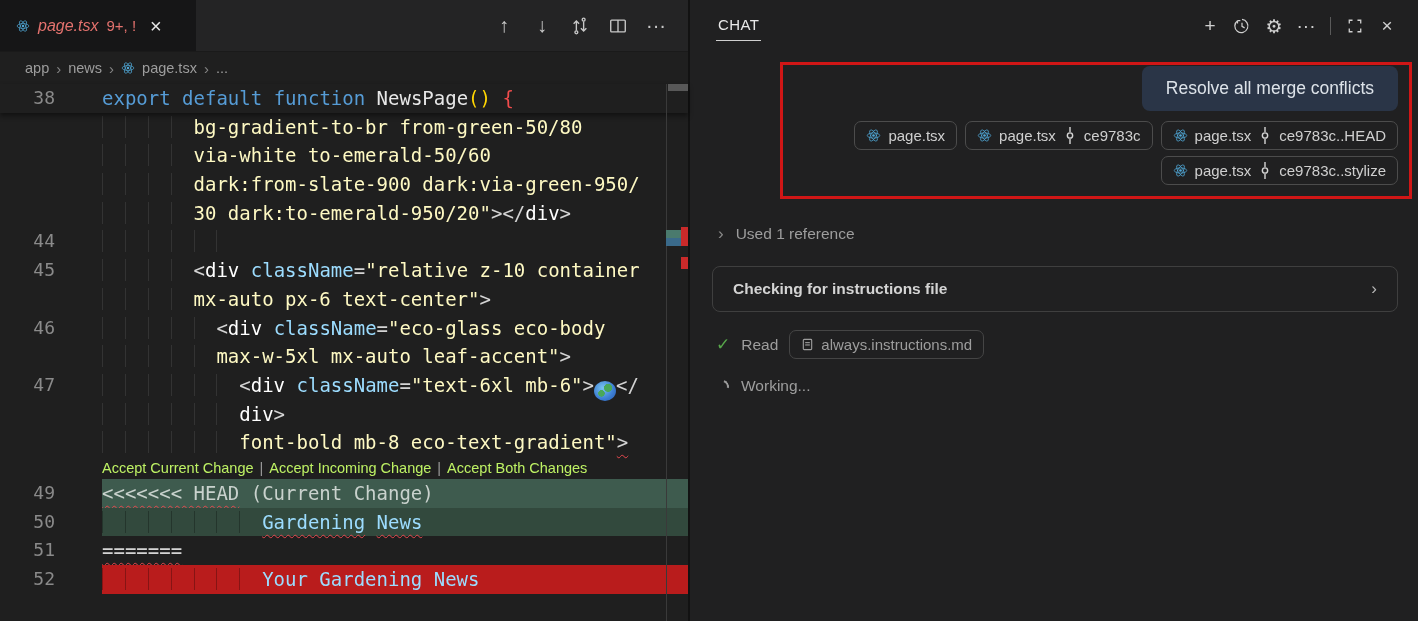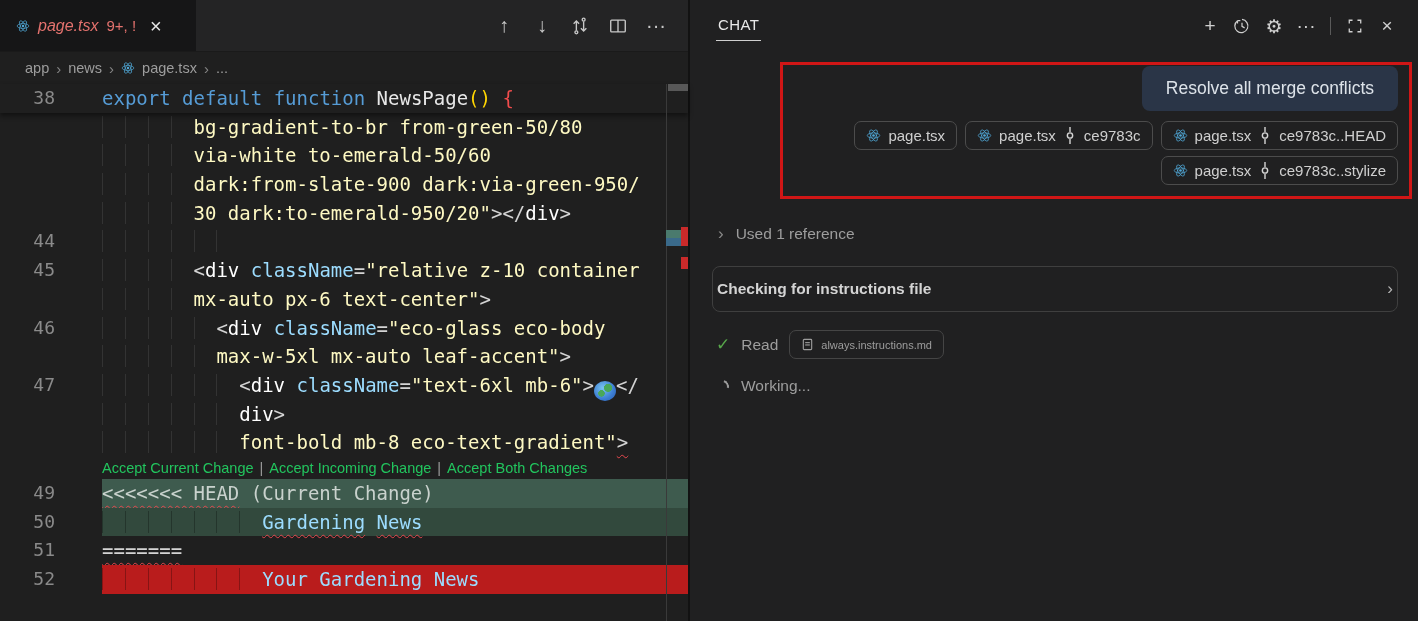--- a/index.html
+++ b/index.html
@@ -54,21 +54,21 @@
   .tk-jsx { color:#9cdcfe; }
   .tk-sq  { text-decoration:underline wavy #e5484d 1px; text-underline-offset:5px; }
   .tk-globe { display:inline-block; width:22px; height:20px; font-size:0; vertical-align:-3px;
     border-radius:50%;
     background:
       radial-gradient(circle at 64% 34%, #4aa85a 0 20%, transparent 22%),
       radial-gradient(circle at 34% 62%, #4aa85a 0 16%, transparent 18%),
       radial-gradient(circle at 40% 35%, #79c4ef 0%, #3b7cd2 60%, #2c5cae 100%); }
   .lens { height:22px; line-height:22px; margin-left:102px;
           font-family:"Liberation Sans", sans-serif; font-size:14.5px; color:#9b9b9b; }
-  .lens a { color:#22c55e; text-decoration:none; cursor:pointer; }
+  .lens a { color:#bef264; text-decoration:none; cursor:pointer; }
   .lens .sep { color:#9b9b9b; padding:0 6px; }
 
   
   .ruler-line { position:absolute; left:666px; top:84px; bottom:0; width:1px; background:#3a3a3a; z-index:4; }
   .scroll-thumb { position:absolute; left:668px; top:84px; width:20px; height:7px; background:#585858; z-index:5; }
   .mark { position:absolute; z-index:5; }
 
   
   .chat { flex:1; background:#202021; position:relative; }
   .chat-header { height:52px; display:flex; align-items:center; padding:0 18px 0 26px; }
@@ -91,28 +91,28 @@
   .chip { height:29px; display:inline-flex; align-items:center; gap:7px; padding:0 11px;
           border:1px solid #4c4c4c; border-radius:7px; color:#cfcfcf; font-size:15px; cursor:pointer; }
   .chip svg.react { width:15px; height:15px; }
   .chip svg.commit { width:14px; height:17px; }
 
   .used { position:absolute; left:28px; top:224px; display:flex; align-items:center; gap:12px;
           color:#9d9d9d; font-size:15.5px; cursor:pointer; }
   .used .chev { color:#8a8a8a; font-size:17px; }
   .card { position:absolute; left:22px; right:20px; top:266px; height:46px;
           border:1px solid #3f3f3f; border-radius:8px; display:flex; align-items:center;
-          padding:0 4px; cursor:pointer; }
+          padding:0 20px; cursor:pointer; }
   .card-title { color:#d4d4d4; font-size:15.5px; font-weight:bold; }
   .card .chev { margin-left:auto; color:#b5b5b5; font-size:17px; }
   .readrow { position:absolute; left:26px; top:330px; display:flex; align-items:center; gap:11px; }
   .check { color:#57a64a; font-size:17px; }
   .dimtxt { color:#9d9d9d; font-size:15.5px; }
   .readchip { height:29px; display:inline-flex; align-items:center; gap:7px; padding:0 11px;
-              border:1px solid #454545; border-radius:7px; color:#9d9d9d; font-size:11px; cursor:pointer; }
+              border:1px solid #454545; border-radius:7px; color:#9d9d9d; font-size:15px; cursor:pointer; }
   .readchip svg { width:13px; height:13px; }
   .workrow { position:absolute; left:26px; top:377px; display:flex; align-items:center; gap:12px; }
   .spinner { width:13px; height:13px; border-radius:50%; border:2px solid transparent;
              border-right-color:#9a9a9a; transform:rotate(-30deg); }
 </style>
 </head>
 <body>
 
 <div class="app">
 

